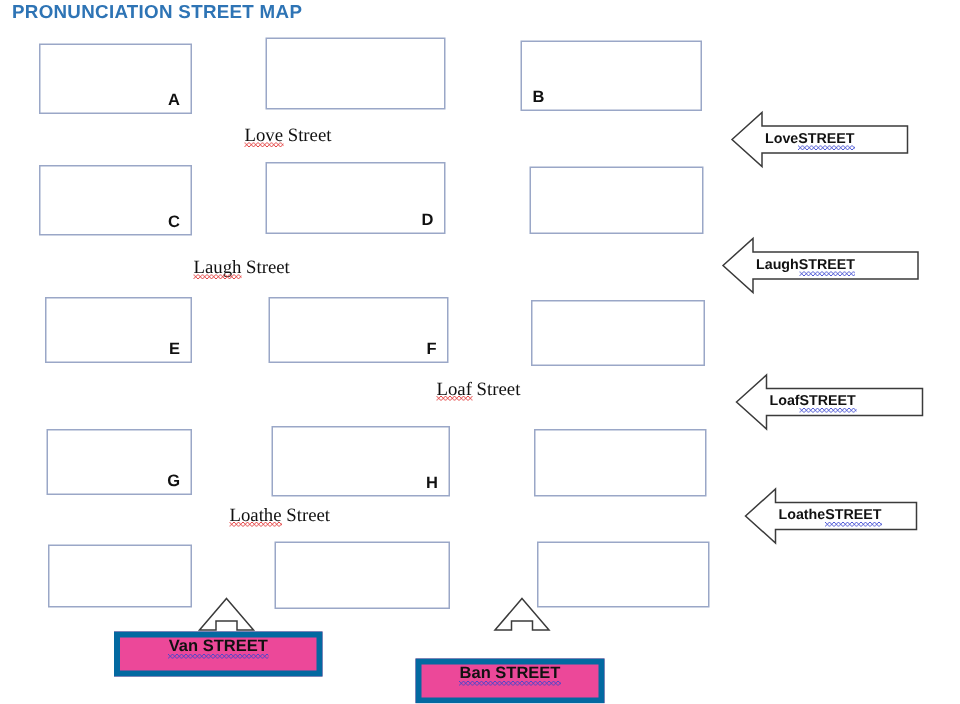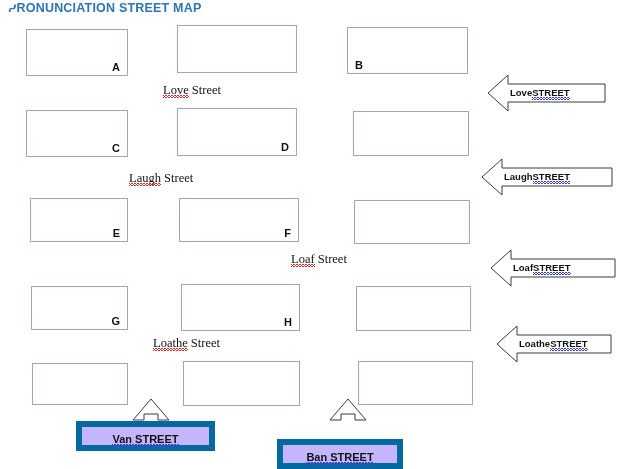--- a/index.html
+++ b/index.html
@@ -7,21 +7,20 @@
     padding: 0;
     background: #ffffff;
   }
   #page {
     position: relative;
     width: 640px;
     height: 469px;
     background: #ffffff;
     overflow: hidden;
     font-family: "Liberation Sans", sans-serif;
-    border-radius: 31px;
   }
   
   #map-title {
     position: absolute;
     left: 8px;
     top: 1px;
     font-family: "Liberation Sans", sans-serif;
     font-size: 12.5px;
     font-weight: bold;
     color: #2E74B5;
@@ -100,24 +99,24 @@
     font-size: 9.5px;
     font-weight: bold;
     color: #111111;
     white-space: nowrap;
     line-height: 11px;
   }
   
   .street-box {
     position: absolute;
     box-sizing: border-box;
-    border: 6px solid #0369a1;
-    background: #c4b5fd;
+    border: 4px solid #0369a1;
+    background: #ec4899;
     display: flex;
-    align-items: flex-end;
+    align-items: flex-start;
     justify-content: center;
   }
   .street-box .sb-text {
     font-family: "Liberation Sans", sans-serif;
     font-size: 11px;
     font-weight: bold;
     color: #111111;
     white-space: nowrap;
   }
   .up-arrow {

